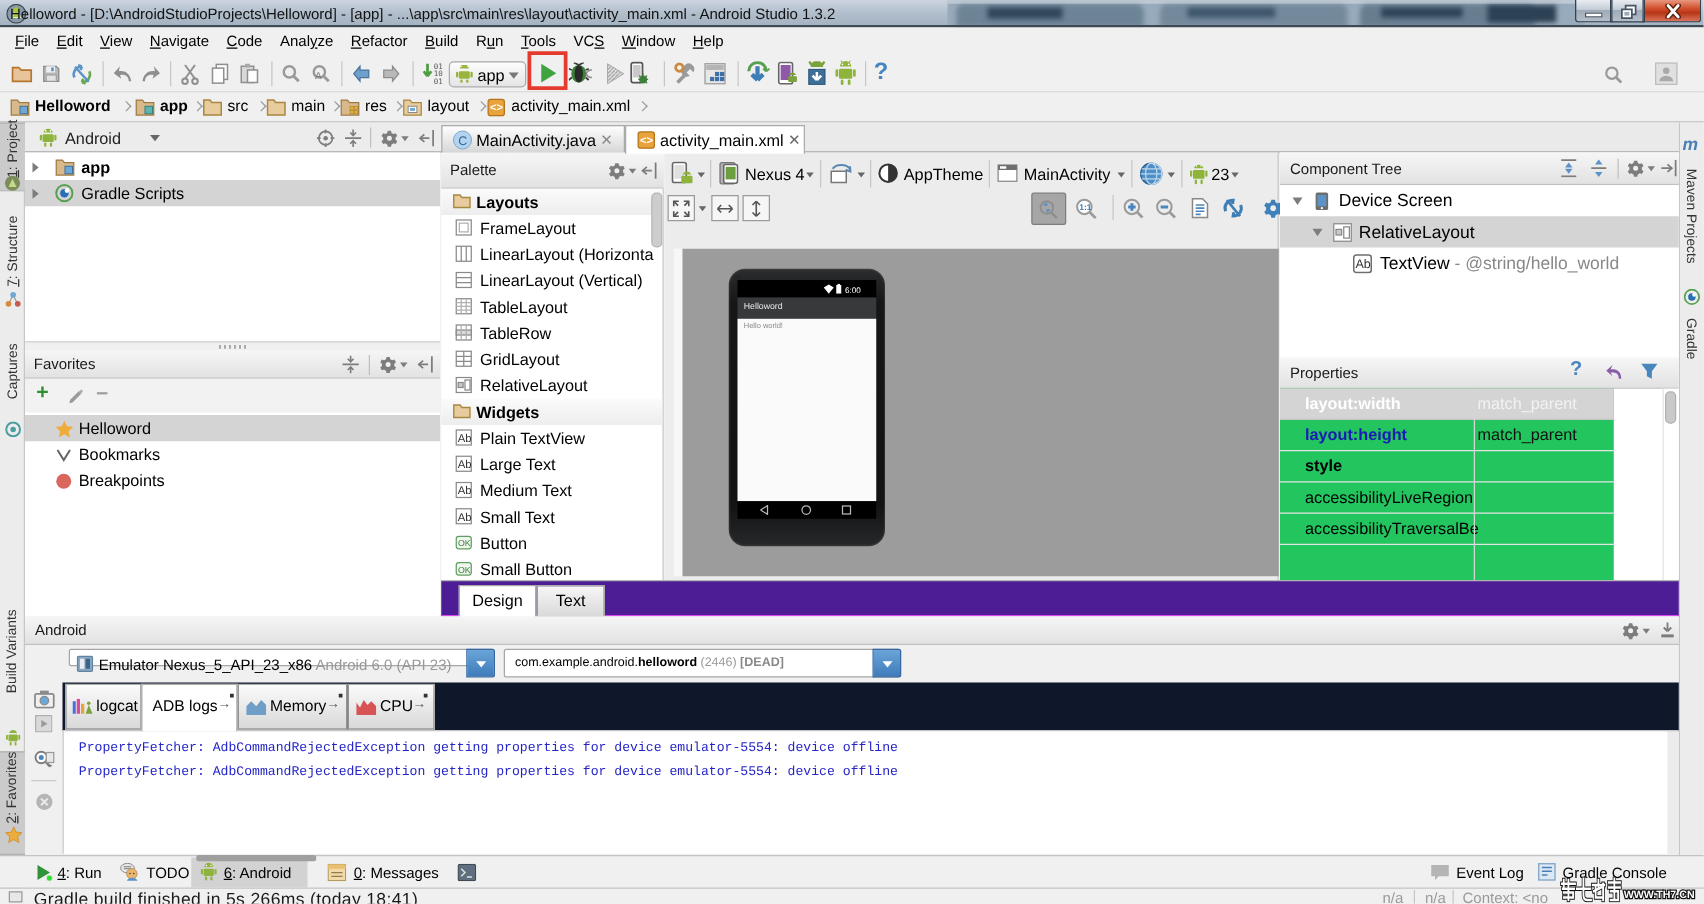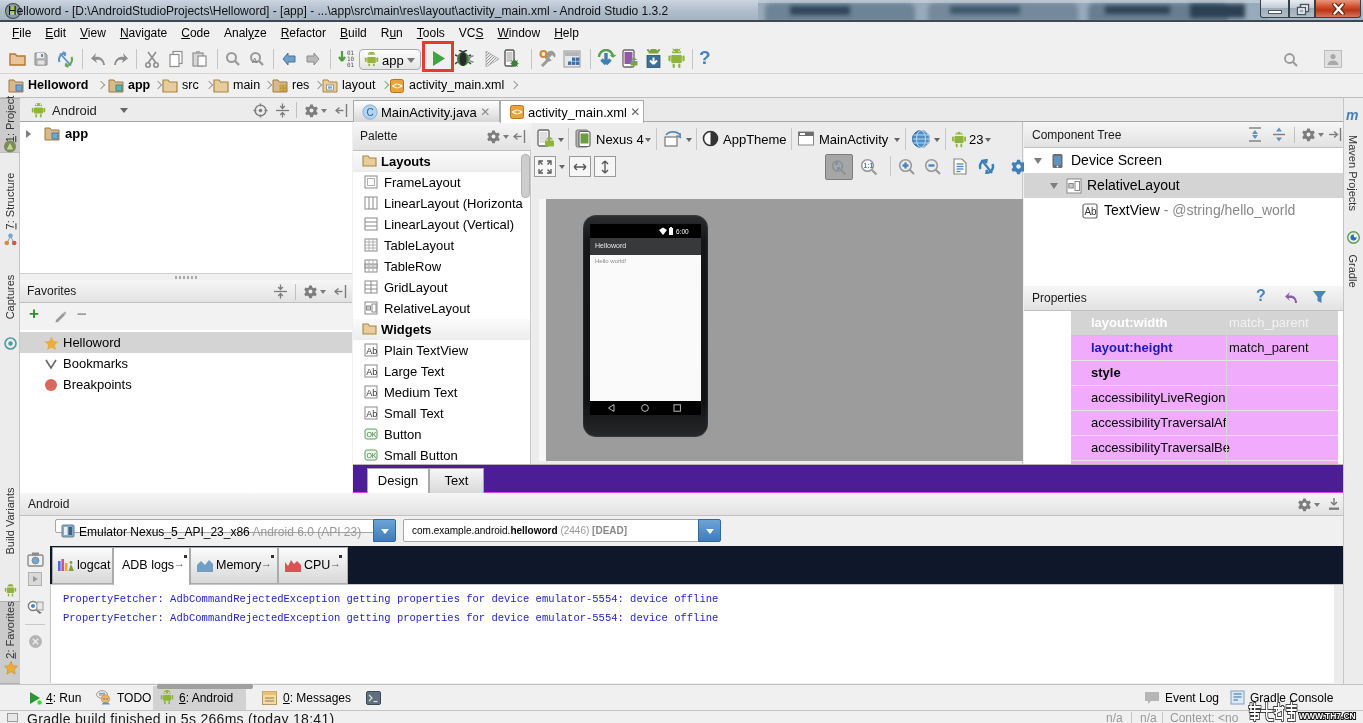--- a/index.html
+++ b/index.html
@@ -474,20 +474,29 @@
       </svg>
   </div>
   <div id="projtree" class="abs">
     <div class="treerow" style="margin-top:1px;">
       <span class="abs" style="left:6px;top:7px;width:0;height:0;border-left:5px solid #7d7d7d;border-top:4px solid transparent;border-bottom:4px solid transparent;"></span>
       <svg class="icon abs" style="left:24px;top:3px;" width="16" height="15" viewBox="0 0 16 15">
           <path d="M1 2 h5 l1.5 2 h7.5 v10 h-14 z" fill="#d8b98c" stroke="#9f7b43" stroke-width="1"></path>
           <rect x="8" y="7" width="6" height="6" fill="#6fa8d4" stroke="#3d6f9e" stroke-width="0.8"></rect>
         </svg>
       <span class="abs" style="left:45px;font-weight:bold;">app</span>
+    </div>
+    <div class="treerow selgray">
+      <span class="abs" style="left:6px;top:7px;width:0;height:0;border-left:5px solid #7d7d7d;border-top:4px solid transparent;border-bottom:4px solid transparent;"></span>
+      <svg class="icon abs" style="left:24px;top:3px;" width="15" height="15" viewBox="0 0 15 15">
+          <circle cx="7.5" cy="7.5" r="6.5" fill="none" stroke="#57a04f" stroke-width="1.6"></circle>
+          <circle cx="7.5" cy="7.5" r="3.4" fill="#2a6fb5"></circle>
+          <circle cx="9.6" cy="5.4" r="1.9" fill="#fff"></circle>
+        </svg>
+      <span class="abs" style="left:45px;">Gradle Scripts</span>
     </div>
   </div>
   <div id="projsplit" class="abs">
       <span style="display:block;margin:2px auto 0;width:22px;height:3px;background:repeating-linear-gradient(90deg,#aaa 0,#aaa 2px,transparent 2px,transparent 4px);"></span>
     </div>
   <div id="favheader" class="abs twheader">
     <span class="abs" style="left:7px;top:4px;">Favorites</span>
     <svg class="abs" style="left:253px;top:4px;" width="15" height="15" viewBox="0 0 15 15">
         <g stroke="#7d7d7d" stroke-width="1.3" fill="none">
           <line x1="1" y1="7.5" x2="14" y2="7.5"></line>
@@ -856,37 +865,34 @@
   <div id="propheader" class="abs twheader">
     <span class="abs" style="left:8px;top:5px;">Properties</span>
     <span class="abs" style="left:232px;top:1px;font-size:16px;font-weight:bold;color:#4a86bd;">?</span>
     <svg class="abs" style="left:260px;top:4px;" width="16" height="15" viewBox="0 0 16 15">
         <path d="M13 13 C13 6 8 5 4.5 5.5 L6 2 L1 6.5 L6 11 L4.5 8 C9 7.5 11 9 11 13 Z" fill="#8a5fa8"></path>
       </svg>
     <svg class="abs" style="left:288px;top:4px;" width="15" height="14" viewBox="0 0 15 14">
         <path d="M1 1 H14 L9.5 7 V13 L5.5 11 V7 Z" fill="#4a86bd"></path>
       </svg>
   </div>
-  <div class="abs" style="left:1024px;top:311px;width:267px;height:153px;background:#f0abfc;margin-left:47px;">
+  <div class="abs" style="left:1024px;top:311px;width:267px;height:153px;background:#22c55e;">
     <div class="proprow" style="background:#d4d4d4;border-bottom:1px solid #c6c6c6;">
         <span class="abs" style="left:20px;font-weight:bold;color:#fff;">layout:width</span>
         <span class="abs" style="left:158px;color:#f2f2f2;">match_parent</span>
       </div>
     <div class="proprow">
         <span class="abs" style="left:20px;font-weight:bold;color:#1a1ab5;">layout:height</span>
         <span class="abs" style="left:158px;color:#111;">match_parent</span>
       </div>
     <div class="proprow">
         <span class="abs" style="left:20px;font-weight:bold;">style</span>
       </div>
     <div class="proprow">
         <span class="abs" style="left:20px;">accessibilityLiveRegion</span>
-      </div>
-    <div class="proprow">
-        <span class="abs" style="left:20px;">accessibilityTraversalAf</span>
       </div>
     <div class="proprow">
         <span class="abs" style="left:20px;">accessibilityTraversalBe</span>
       </div>
     <div class="abs" style="left:155px;top:0;width:1px;height:153px;background:#d6d6d6;"></div>
     <div class="abs" style="left:306px;top:0;width:13px;height:153px;background:#fff;border-left:1px solid #e3e3e3;">
         <div style="margin:2px 1px;width:9px;height:26px;background:#c9c9c9;border:1px solid #b0b0b0;border-radius:4px;"></div>
       </div>
   </div>
 

